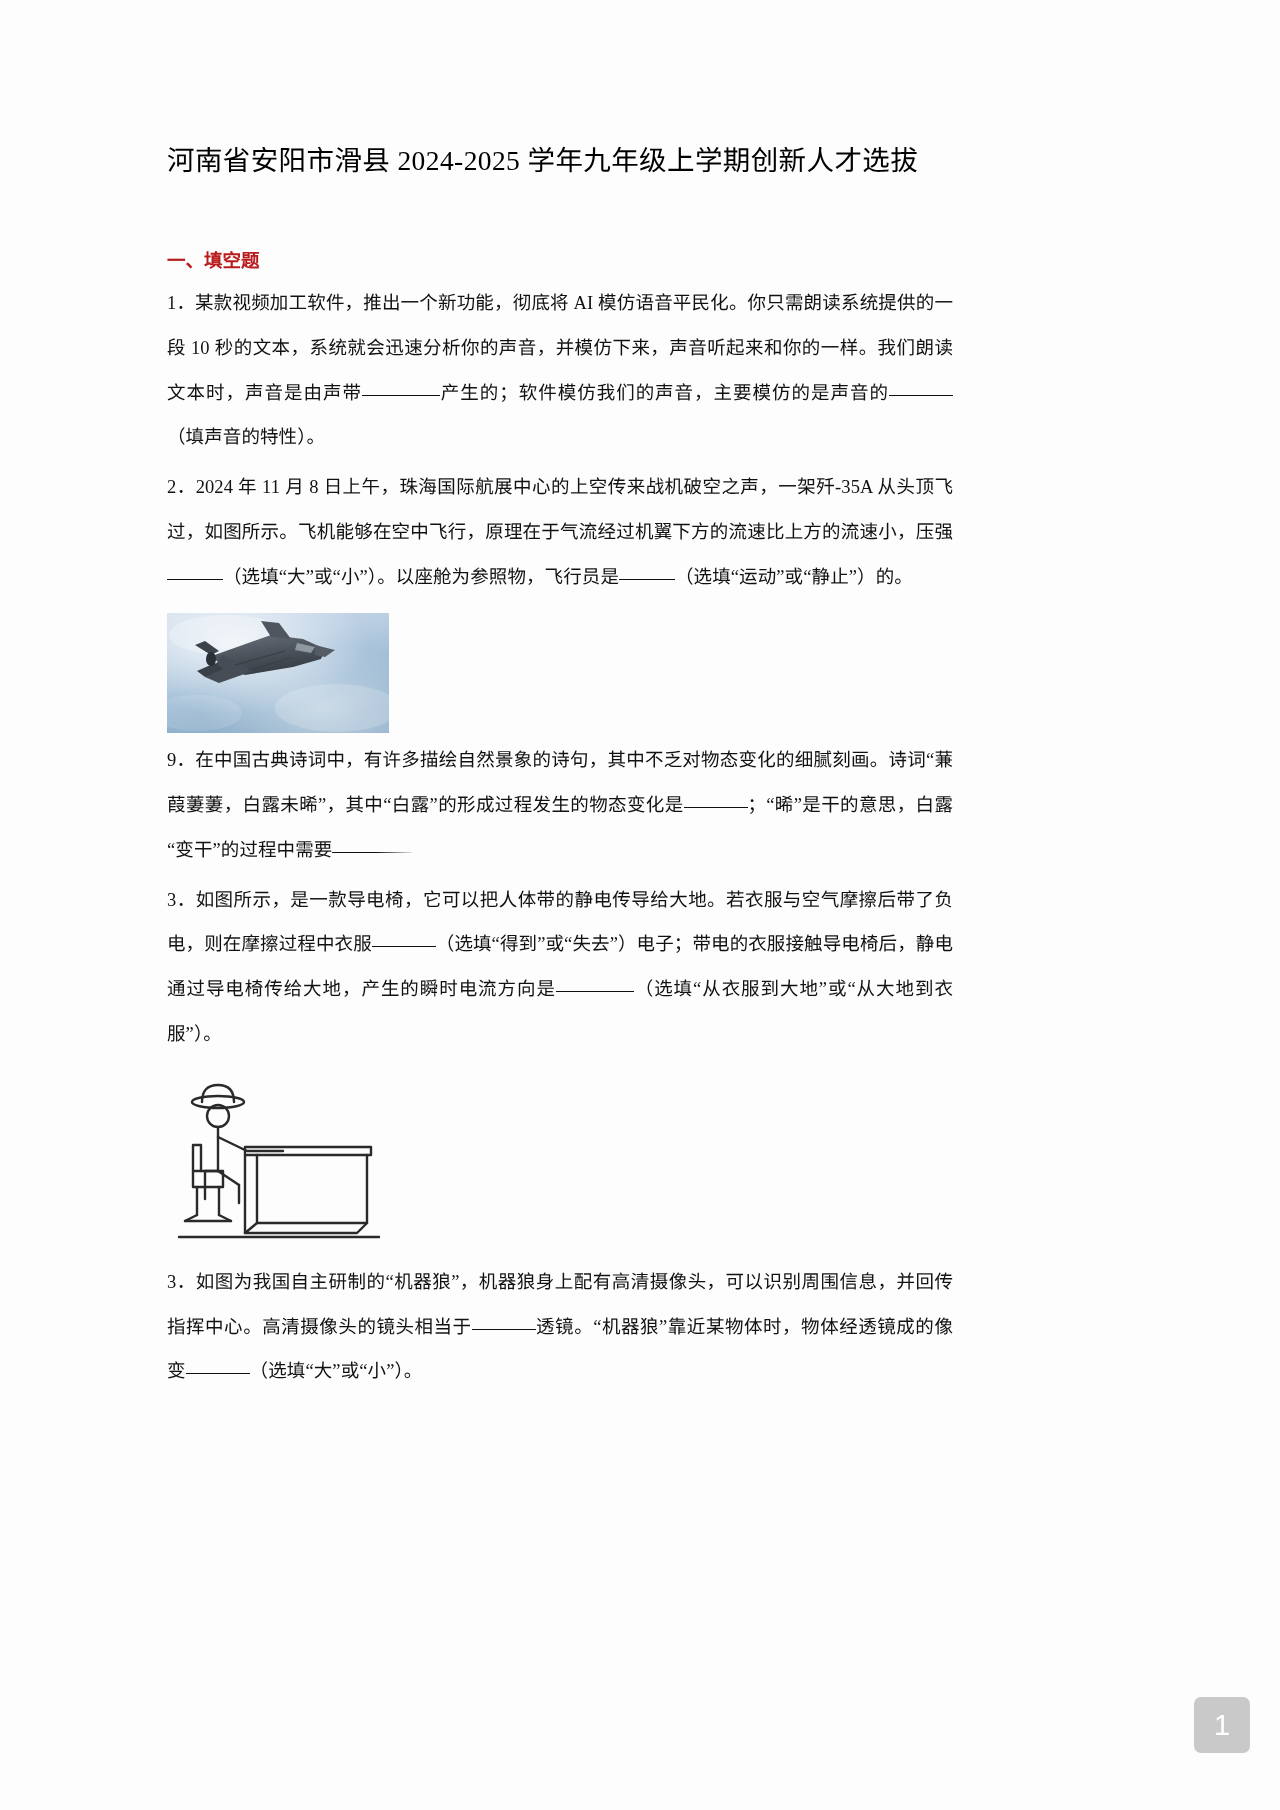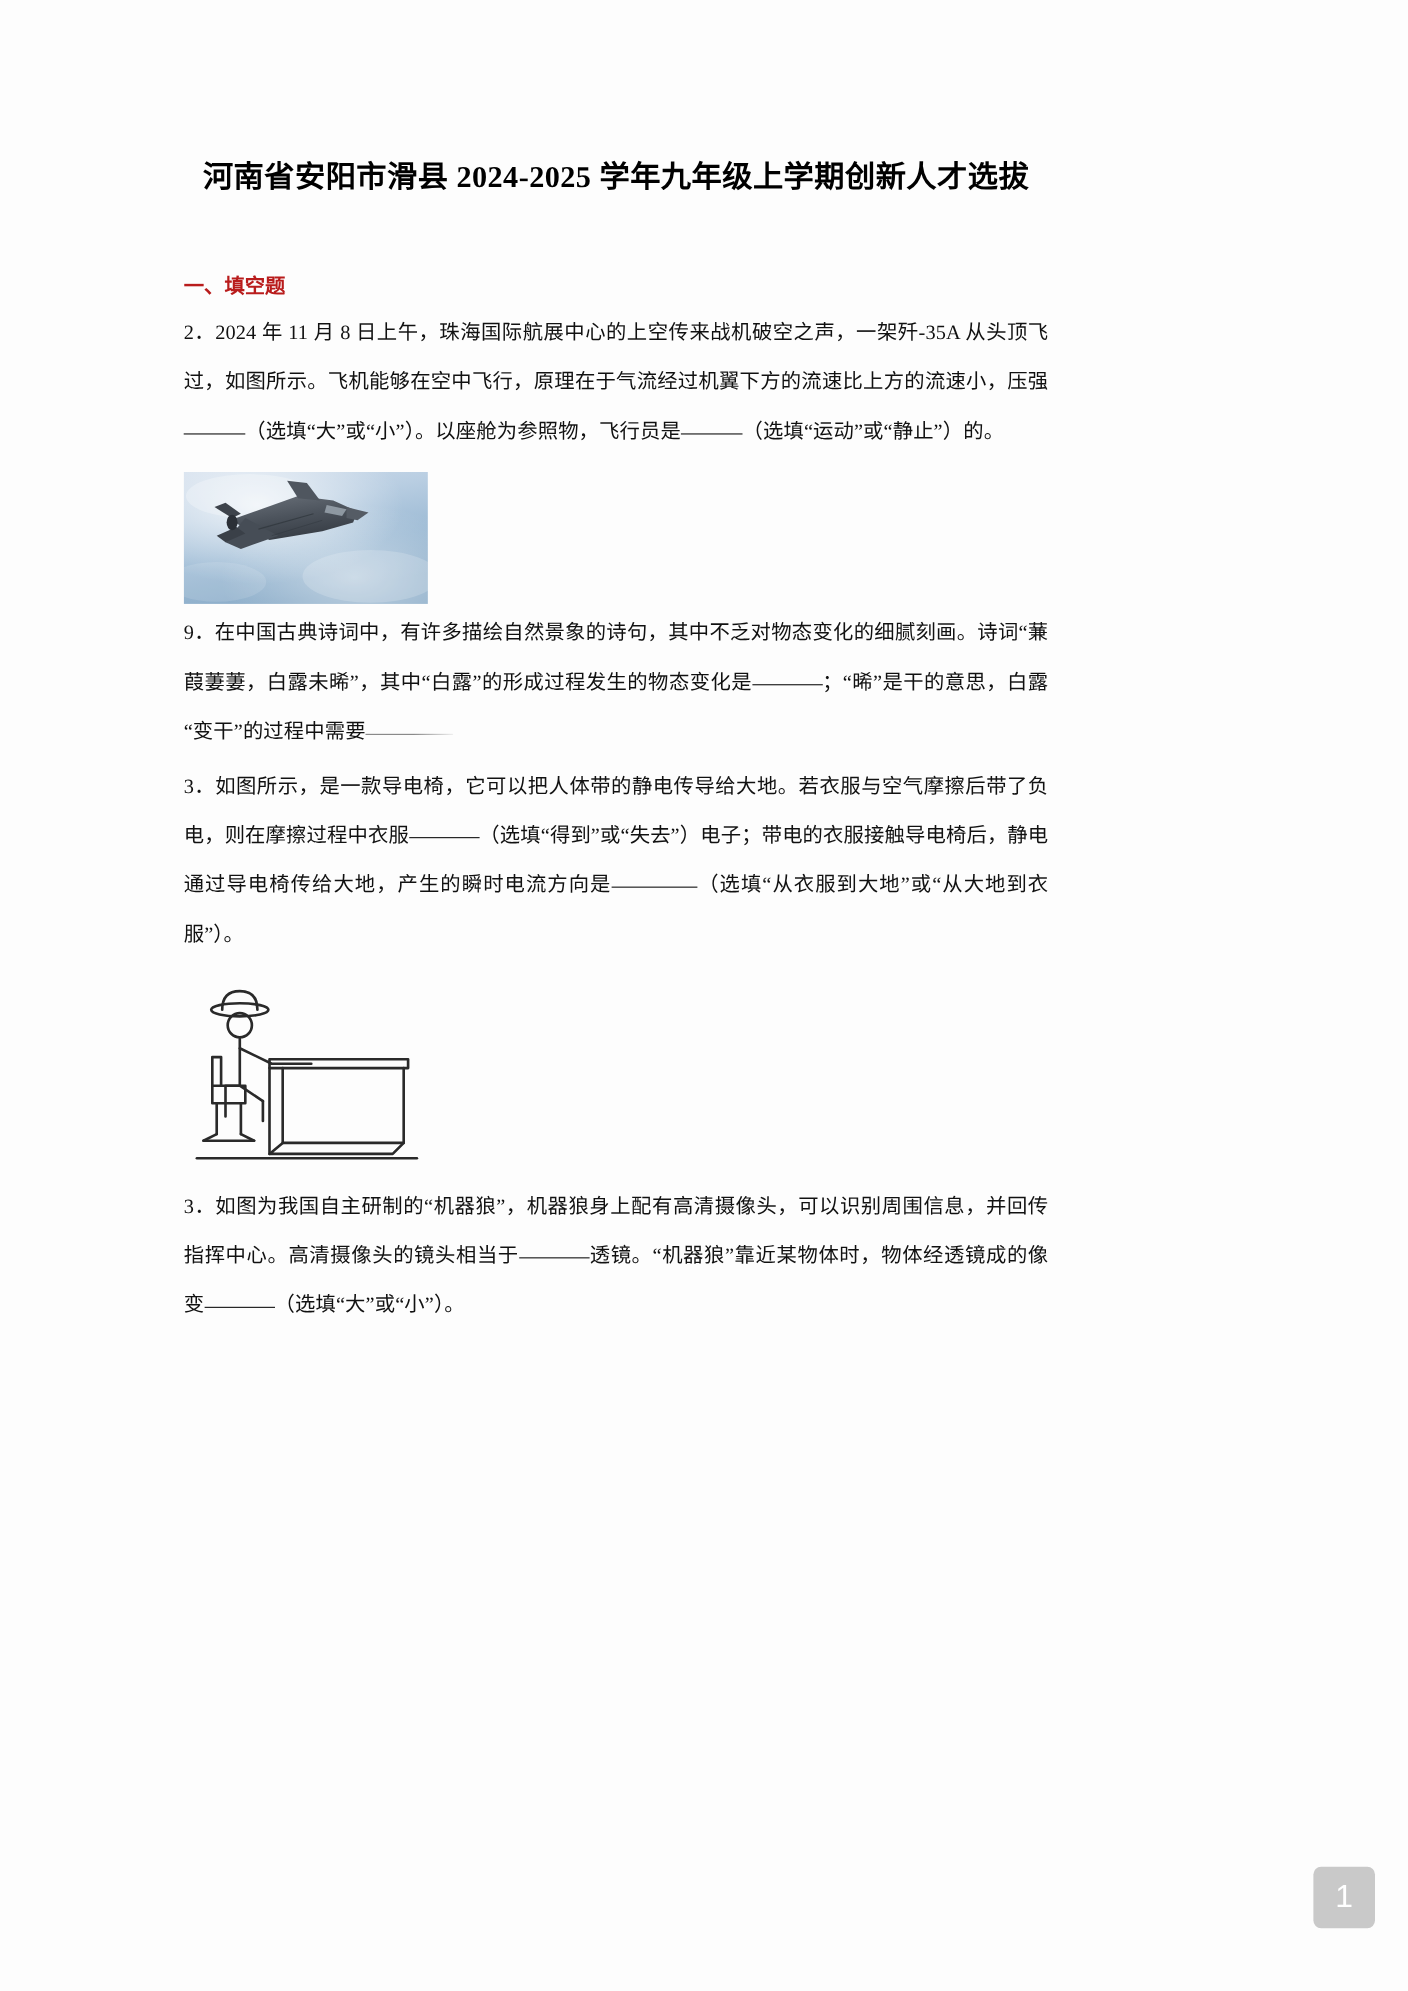--- a/index.html
+++ b/index.html
@@ -27,23 +27,23 @@
   .content {
     position: absolute;
     left: 167px;
     top: 0;
     width: 786px;
   }
 
   .doc-title {
     margin: 0;
     padding-top: 137px;
-    text-align: center;
+    text-align: left;
     font-size: 27.5px;
-    font-weight: bold;
+    font-weight: normal;
     line-height: 1.72;
     letter-spacing: 0.4px;
     color: #000;
   }
   .title-line { display: block; }
 
   .section-heading {
     margin: 0;
     padding-top: 64px;
     font-size: 18.5px;
@@ -118,20 +118,21 @@
   <div class="sheet">
 
     <div class="content">
 
       <h1 class="doc-title">
         <span class="title-line">河南省安阳市滑县 2024-2025 学年九年级上学期创新人才选拔</span>
       </h1>
 
       <h2 class="section-heading">一、填空题</h2>
 
+      <p class="q"><span>1．某款视频加工软件，推出一个新功能，彻底将 AI 模仿语音平民化。你只需朗读系统提供的一段 10 秒的文本，系统就会迅速分析你的声音，并模仿下来，声音听起来和你的一样。我们朗读文本时，声音是由声带</span><span class="blank-l"></span><span>产生的；软件模仿我们的声音，主要模仿的是声音的</span><span class="blank-m"></span><span>（填声音的特性）。</span></p>
 
       <p class="q"><span>2．2024 年 11 月 8 日上午，珠海国际航展中心的上空传来战机破空之声，一架歼-35A 从头顶飞过，如图所示。飞机能够在空中飞行，原理在于气流经过机翼下方的流速比上方的流速小，压强</span><span class="blank-s"></span><span>（选填“大”或“小”）。以座舱为参照物，飞行员是</span><span class="blank-s"></span><span>（选填“运动”或“静止”）的。</span></p>
 
       <div class="figure-wrap">
         <svg class="jet-photo" viewBox="0 0 222 120">
           <defs>
             <linearGradient id="skyGrad" x1="0" y1="0" x2="0.35" y2="1">
               <stop offset="0%" stop-color="#cfdceb"></stop>
               <stop offset="35%" stop-color="#b9cee2"></stop>
               <stop offset="70%" stop-color="#9cbad4"></stop>

